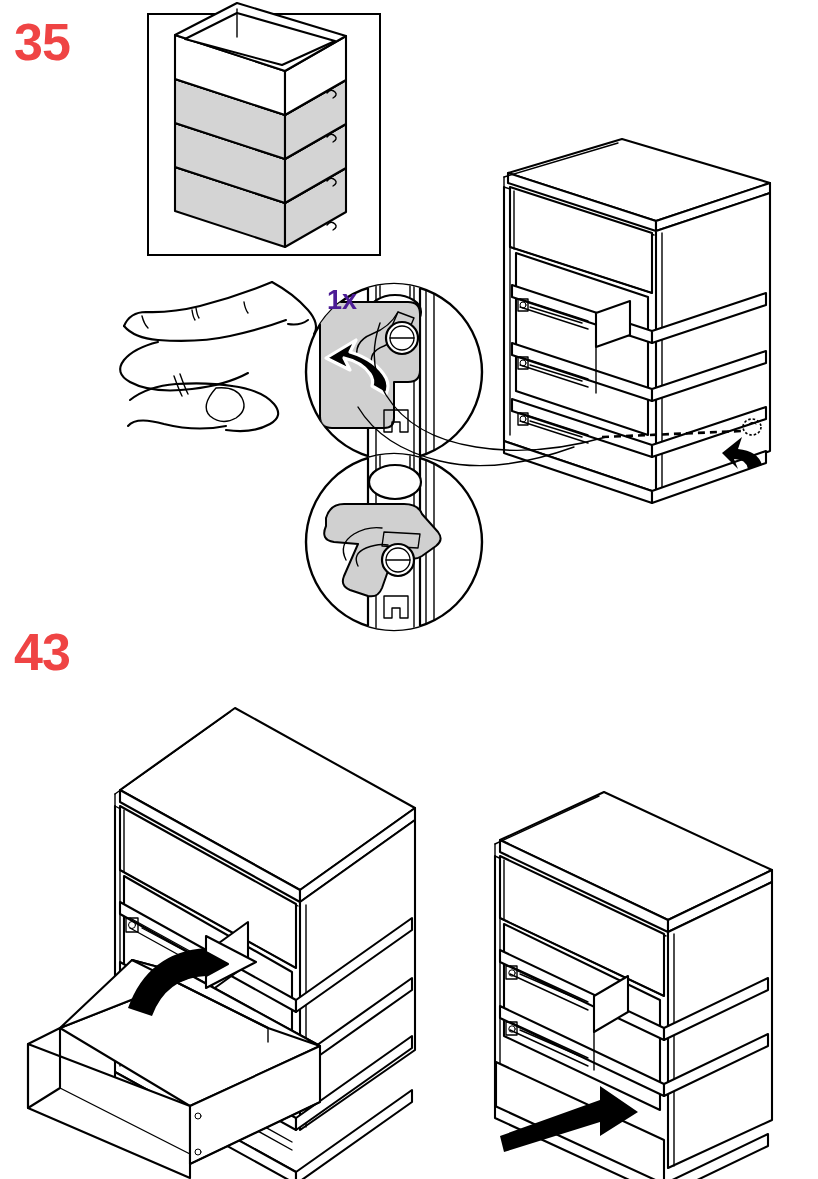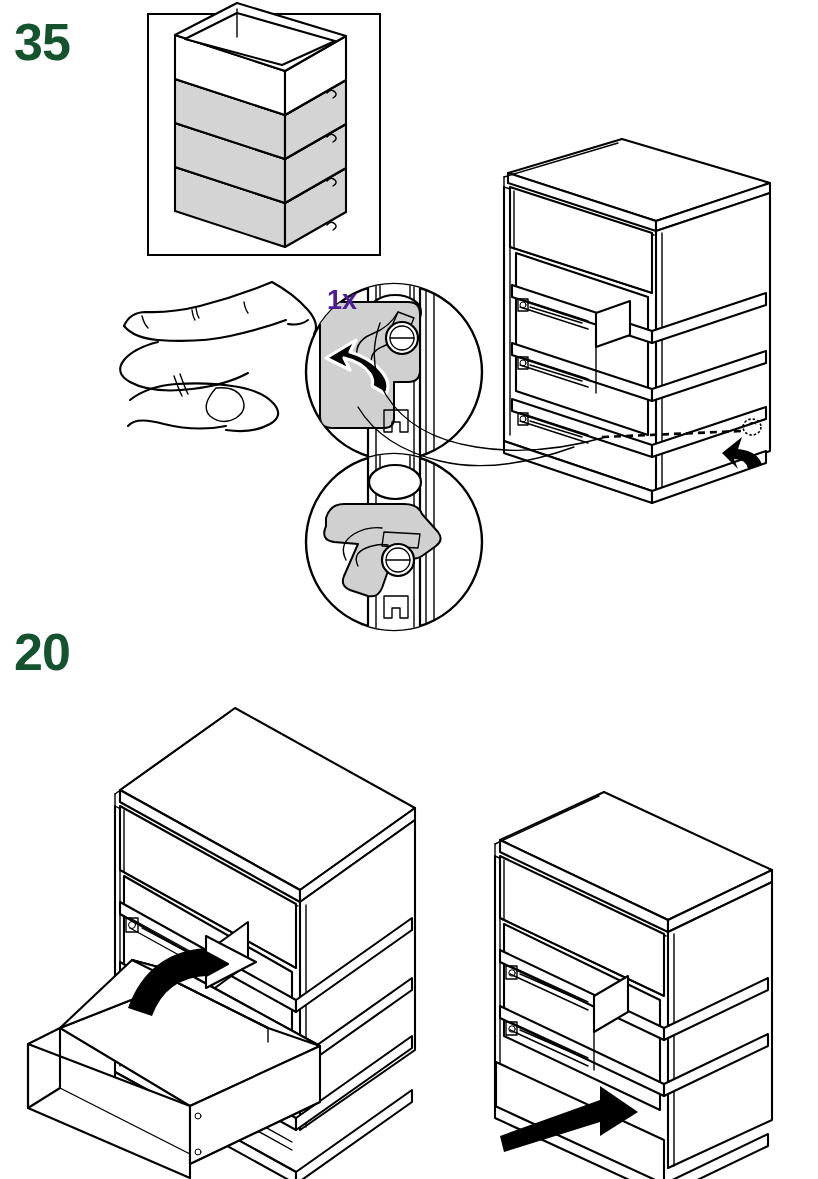--- a/index.html
+++ b/index.html
@@ -13,21 +13,21 @@
   }
   .page{position:relative;width:818px;height:1179px;background:#fff;}
 
   
   .step-num{
     position:absolute;
     font-weight:bold;
     font-size:52px;
     line-height:52px;
     letter-spacing:-1px;
-    color:#14532d;
+    color:#ef4444;
     font-family:"Liberation Sans","DejaVu Sans",sans-serif;
   }
   #step35-num{left:14px;top:16px;}
   #step36-num{left:14px;top:626px;}
 
   
   .parts-box{
     position:absolute;
     left:147px;top:13px;
     width:234px;height:243px;
@@ -273,21 +273,21 @@
 
       <g>
         <ellipse cx="282" cy="292" rx="9" ry="8" fill="none" stroke="#000" stroke-width="1.6" stroke-dasharray="2.5 2"></ellipse>
         <path class="ln-hair" d="M278 290 q4 -5 8 -1"></path>
       </g>
 
       <path class="fill-black" d="M252 318 L272 302 L268 314 Q288 316 292 330 L278 334 Q276 324 264 324 L268 334 Z"></path>
     </svg>
   </div>
 
-  <div class="step-num" id="step36-num">20</div>
+  <div class="step-num" id="step36-num">43</div>
 
   <div class="art" id="art-cabinet-36-open">
     <svg width="400" height="470" viewBox="0 0 400 470">
 
       <path class="fill-white" d="M100 100 L215 18 L395 118 L280 200 Z"></path>
       <path class="fill-white" d="M100 100 L100 112 L280 212 L280 200 Z"></path>
       <path class="fill-white" d="M280 200 L280 212 L395 130 L395 118 Z"></path>
       <path class="ln-thin" d="M95 104 L210 22"></path>
       <path class="ln-thin" d="M95 104 L95 116 L278 216"></path>
 

